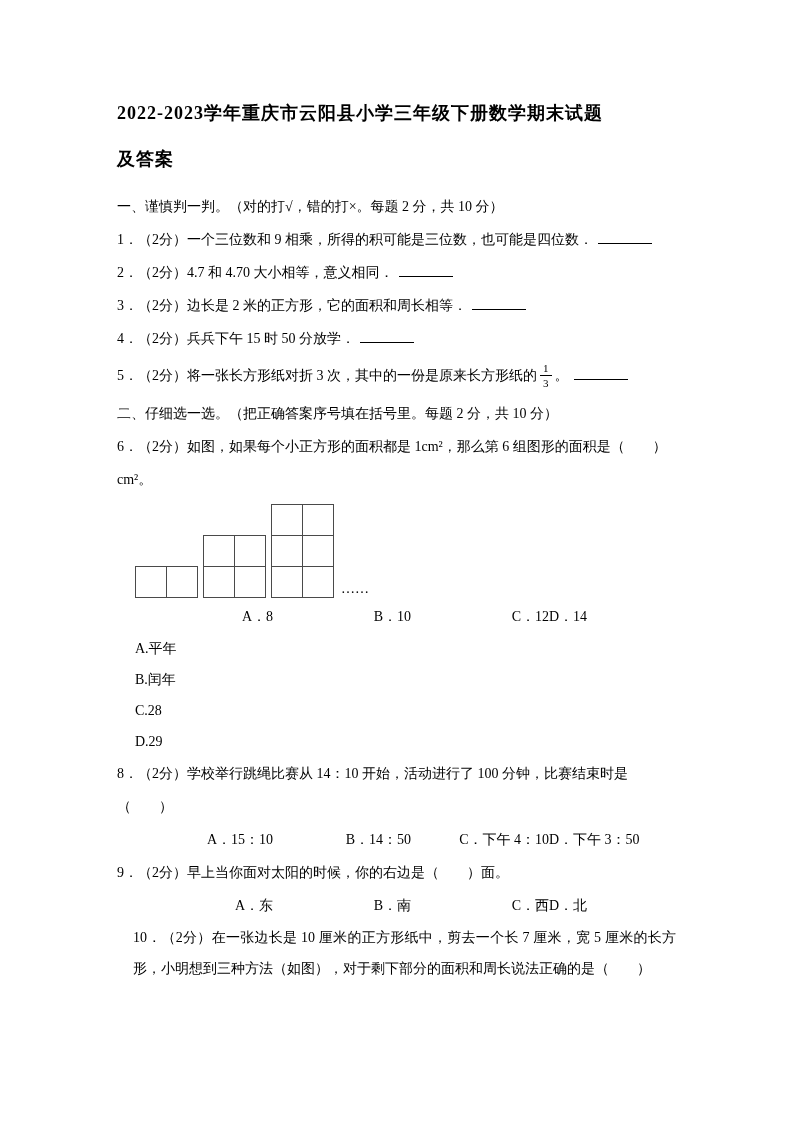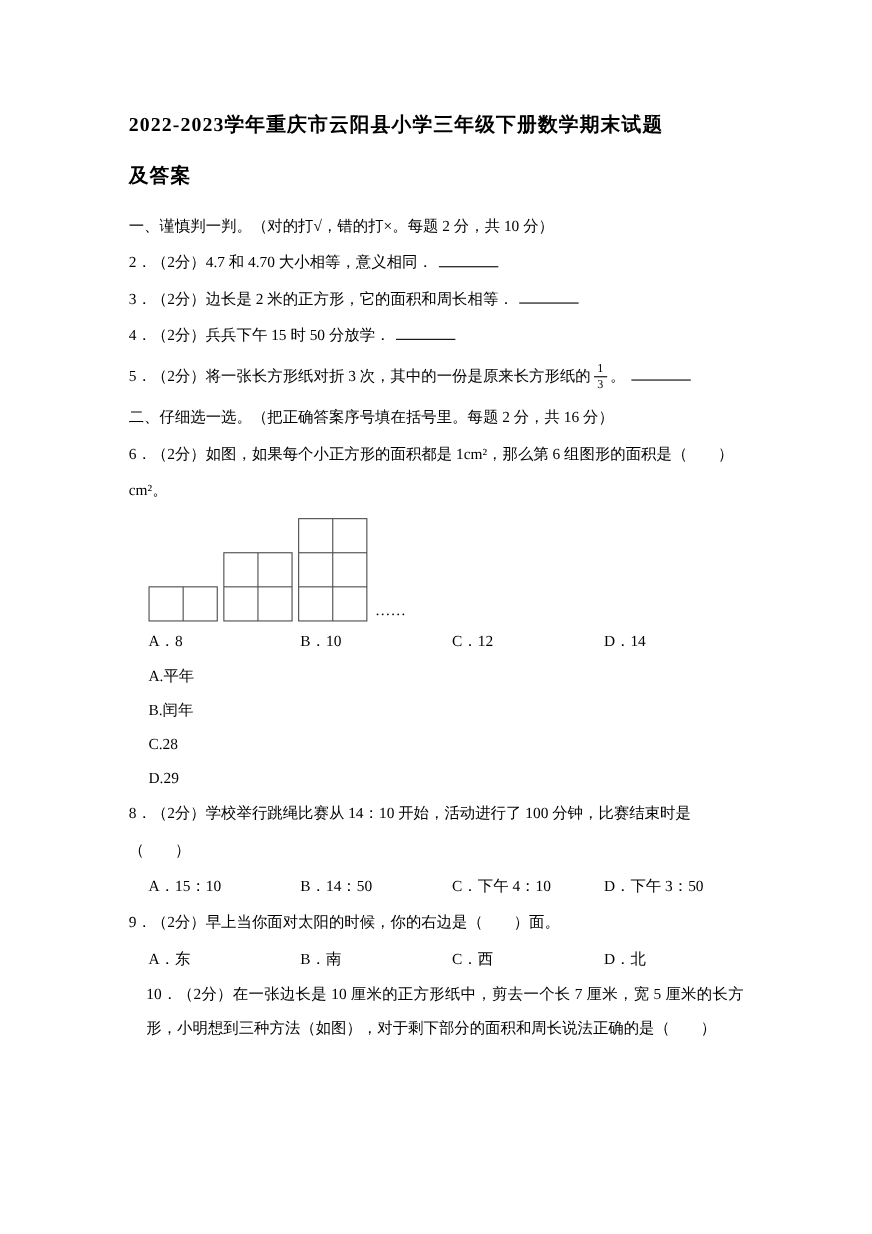--- a/index.html
+++ b/index.html
@@ -54,55 +54,58 @@
   }
   .fig-group {
     display: grid;
     gap: 1px;
     background: #4a4a4a;
     padding: 1px;
   }
   .cell { width: 30px; height: 30px; background: #ffffff; }
   .ellipsis { line-height: 18px; padding-left: 2px; }
   .opt-row { display: flex; padding-left: 18px; line-height: 33px; }
-  .opt-row span { width: 138px; flex: 0 0 auto; }
+  .opt-row span { width: 138px; flex: 0 0 auto; text-align: right; }
   .opt-row span:last-child { width: auto; }
   .opt-col p { line-height: 31px; padding-left: 18px; }
   .q10 { padding-left: 16px; line-height: 31px; text-align: justify; }
 </style>
 </head>
 <body>
 
 <div class="page">
 
   <h1 class="title">
     <span>2022-2023学年重庆市云阳县小学三年级下册数学期末试题</span><br>
     <span>及答案</span>
   </h1>
 
   <p>一、谨慎判一判。（对的打√，错的打×。每题 2 分，共 10 分）</p>
 
+  <p>
+    <span>1．（2分）一个三位数和 9 相乘，所得的积可能是三位数，也可能是四位数．</span><span class="blank"></span>
+  </p>
 
   <p>
     <span>2．（2分）4.7 和 4.70 大小相等，意义相同．</span><span class="blank"></span>
   </p>
 
   <p>
     <span>3．（2分）边长是 2 米的正方形，它的面积和周长相等．</span><span class="blank"></span>
   </p>
 
   <p>
     <span>4．（2分）兵兵下午 15 时 50 分放学．</span><span class="blank"></span>
   </p>
 
   <p class="q5line">
     <span>5．（2分）将一张长方形纸对折 3 次，其中的一份是原来长方形纸的</span><span class="frac"><span class="num">1</span><span class="den">3</span></span><span>。</span><span class="blank"></span>
   </p>
 
-  <p>二、仔细选一选。（把正确答案序号填在括号里。每题 2 分，共 16 分）</p>
+  <p>二、仔细选一选。（把正确答案序号填在括号里。每题 2 分，共 10 分）</p>
 
   <p>6．（2分）如图，如果每个小正方形的面积都是 1cm²，那么第 6 组图形的面积是（　　）</p>
   <p>cm²。</p>
 
   <div class="figure-row">
     <div class="fig-group" style="grid-template-columns: repeat(2, 30px);">
         <div class="cell"></div>
         <div class="cell"></div>
       </div>
     <div class="fig-group" style="grid-template-columns: repeat(2, 30px);">

